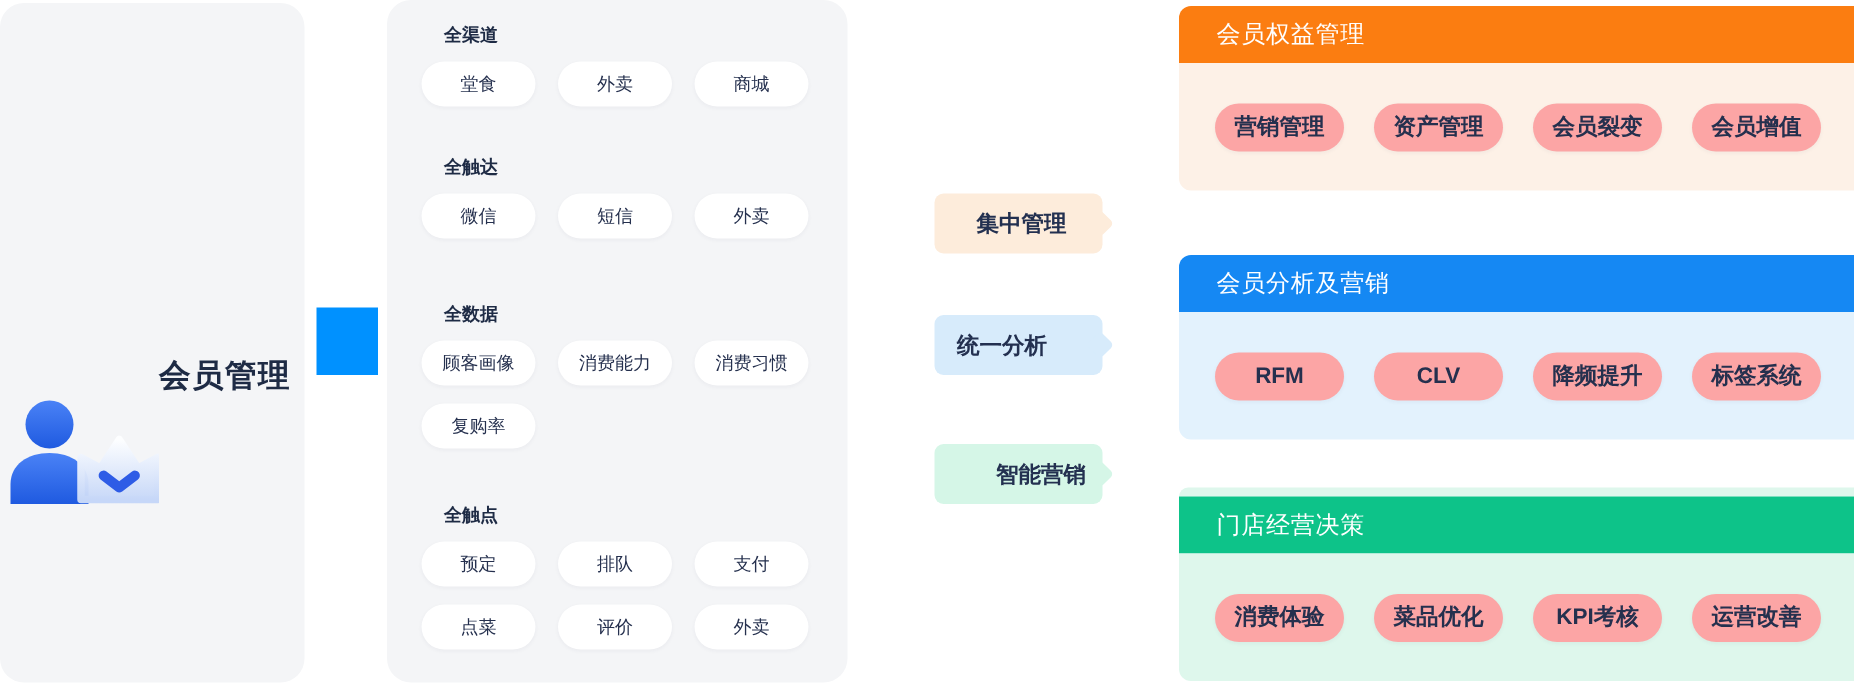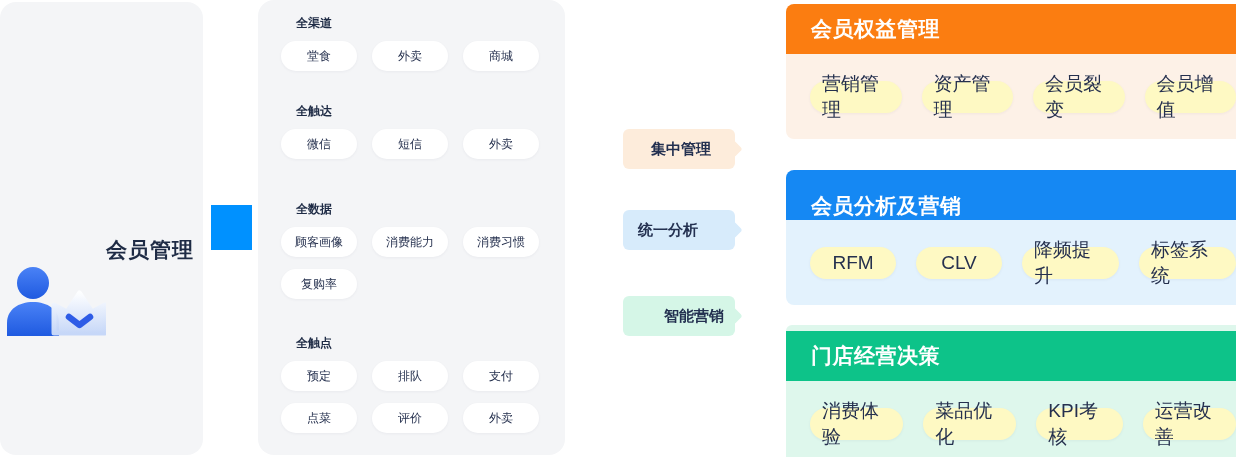--- a/index.html
+++ b/index.html
@@ -44,33 +44,34 @@
     content:"";position:absolute;right:-5px;top:50%;width:13px;height:13px;
     background:inherit;border-radius:3px;
     transform:translateY(-50%) rotate(45deg);
   }
   .tag-1{top:129px;} .tag-2{top:210px;} .tag-3{top:296px;padding-left:41px;}
   
   .panel{position:absolute;left:786px;width:450px;}
   .panel-1{top:4px;} .panel-2{top:170px;} .panel-3{top:325px;}
   .panel-cap{height:6px;border-radius:8px 0 0 0;}
   .panel-header{
-    height:50px;border-radius:8px 0 0 0;display:flex;align-items:center;
-    padding-left:25px;color:#ffffff;font-size:21px;font-weight:bold;letter-spacing:0.5px;
+    height:38px;border-radius:8px 0 0 0;display:flex;align-items:center;
+    padding-left:25px;color:#ffffff;font-size:16px;font-weight:normal;letter-spacing:0.5px;
   }
   .panel-3 .panel-header{border-radius:0;}
   .panel-body{
     height:85px;display:flex;align-items:center;gap:20px;
     padding-left:24px;border-radius:0 0 0 8px;
   }
   .panel-pill{
-    min-width:86px;height:32px;border-radius:18px;background:#fef9c3;
+    min-width:86px;height:32px;border-radius:18px;background:#fca5a5;
     display:flex;align-items:center;justify-content:center;
-    font-size:19px;color:#25304e;padding:0 12px;box-sizing:border-box;
+    font-size:15px;color:#25304e;padding:0 12px;box-sizing:border-box;
     box-shadow:0 1px 3px rgba(30,43,69,0.05);
+    font-weight:bold;
   }
 </style>
 </head>
 <body>
 
 <div id="stage">
 
   <div class="left-card">
     <svg class="left-icon" width="106" height="70" viewBox="0 0 106 70">
       <defs>
@@ -147,21 +148,21 @@
     </div>
     <div class="panel-body" style="background: rgb(253, 241, 231);">
       <div class="panel-pill">营销管理</div>
       <div class="panel-pill">资产管理</div>
       <div class="panel-pill">会员裂变</div>
       <div class="panel-pill">会员增值</div>
     </div>
   </div>
 
   <div class="panel panel-2">
-    <div class="panel-header" style="background: rgb(21, 136, 243); align-items: flex-end;">
+    <div class="panel-header" style="background: rgb(21, 136, 243);">
       <span>会员分析及营销</span>
     </div>
     <div class="panel-body" style="background: rgb(227, 242, 253);">
       <div class="panel-pill">RFM</div>
       <div class="panel-pill">CLV</div>
       <div class="panel-pill">降频提升</div>
       <div class="panel-pill">标签系统</div>
     </div>
   </div>
 

